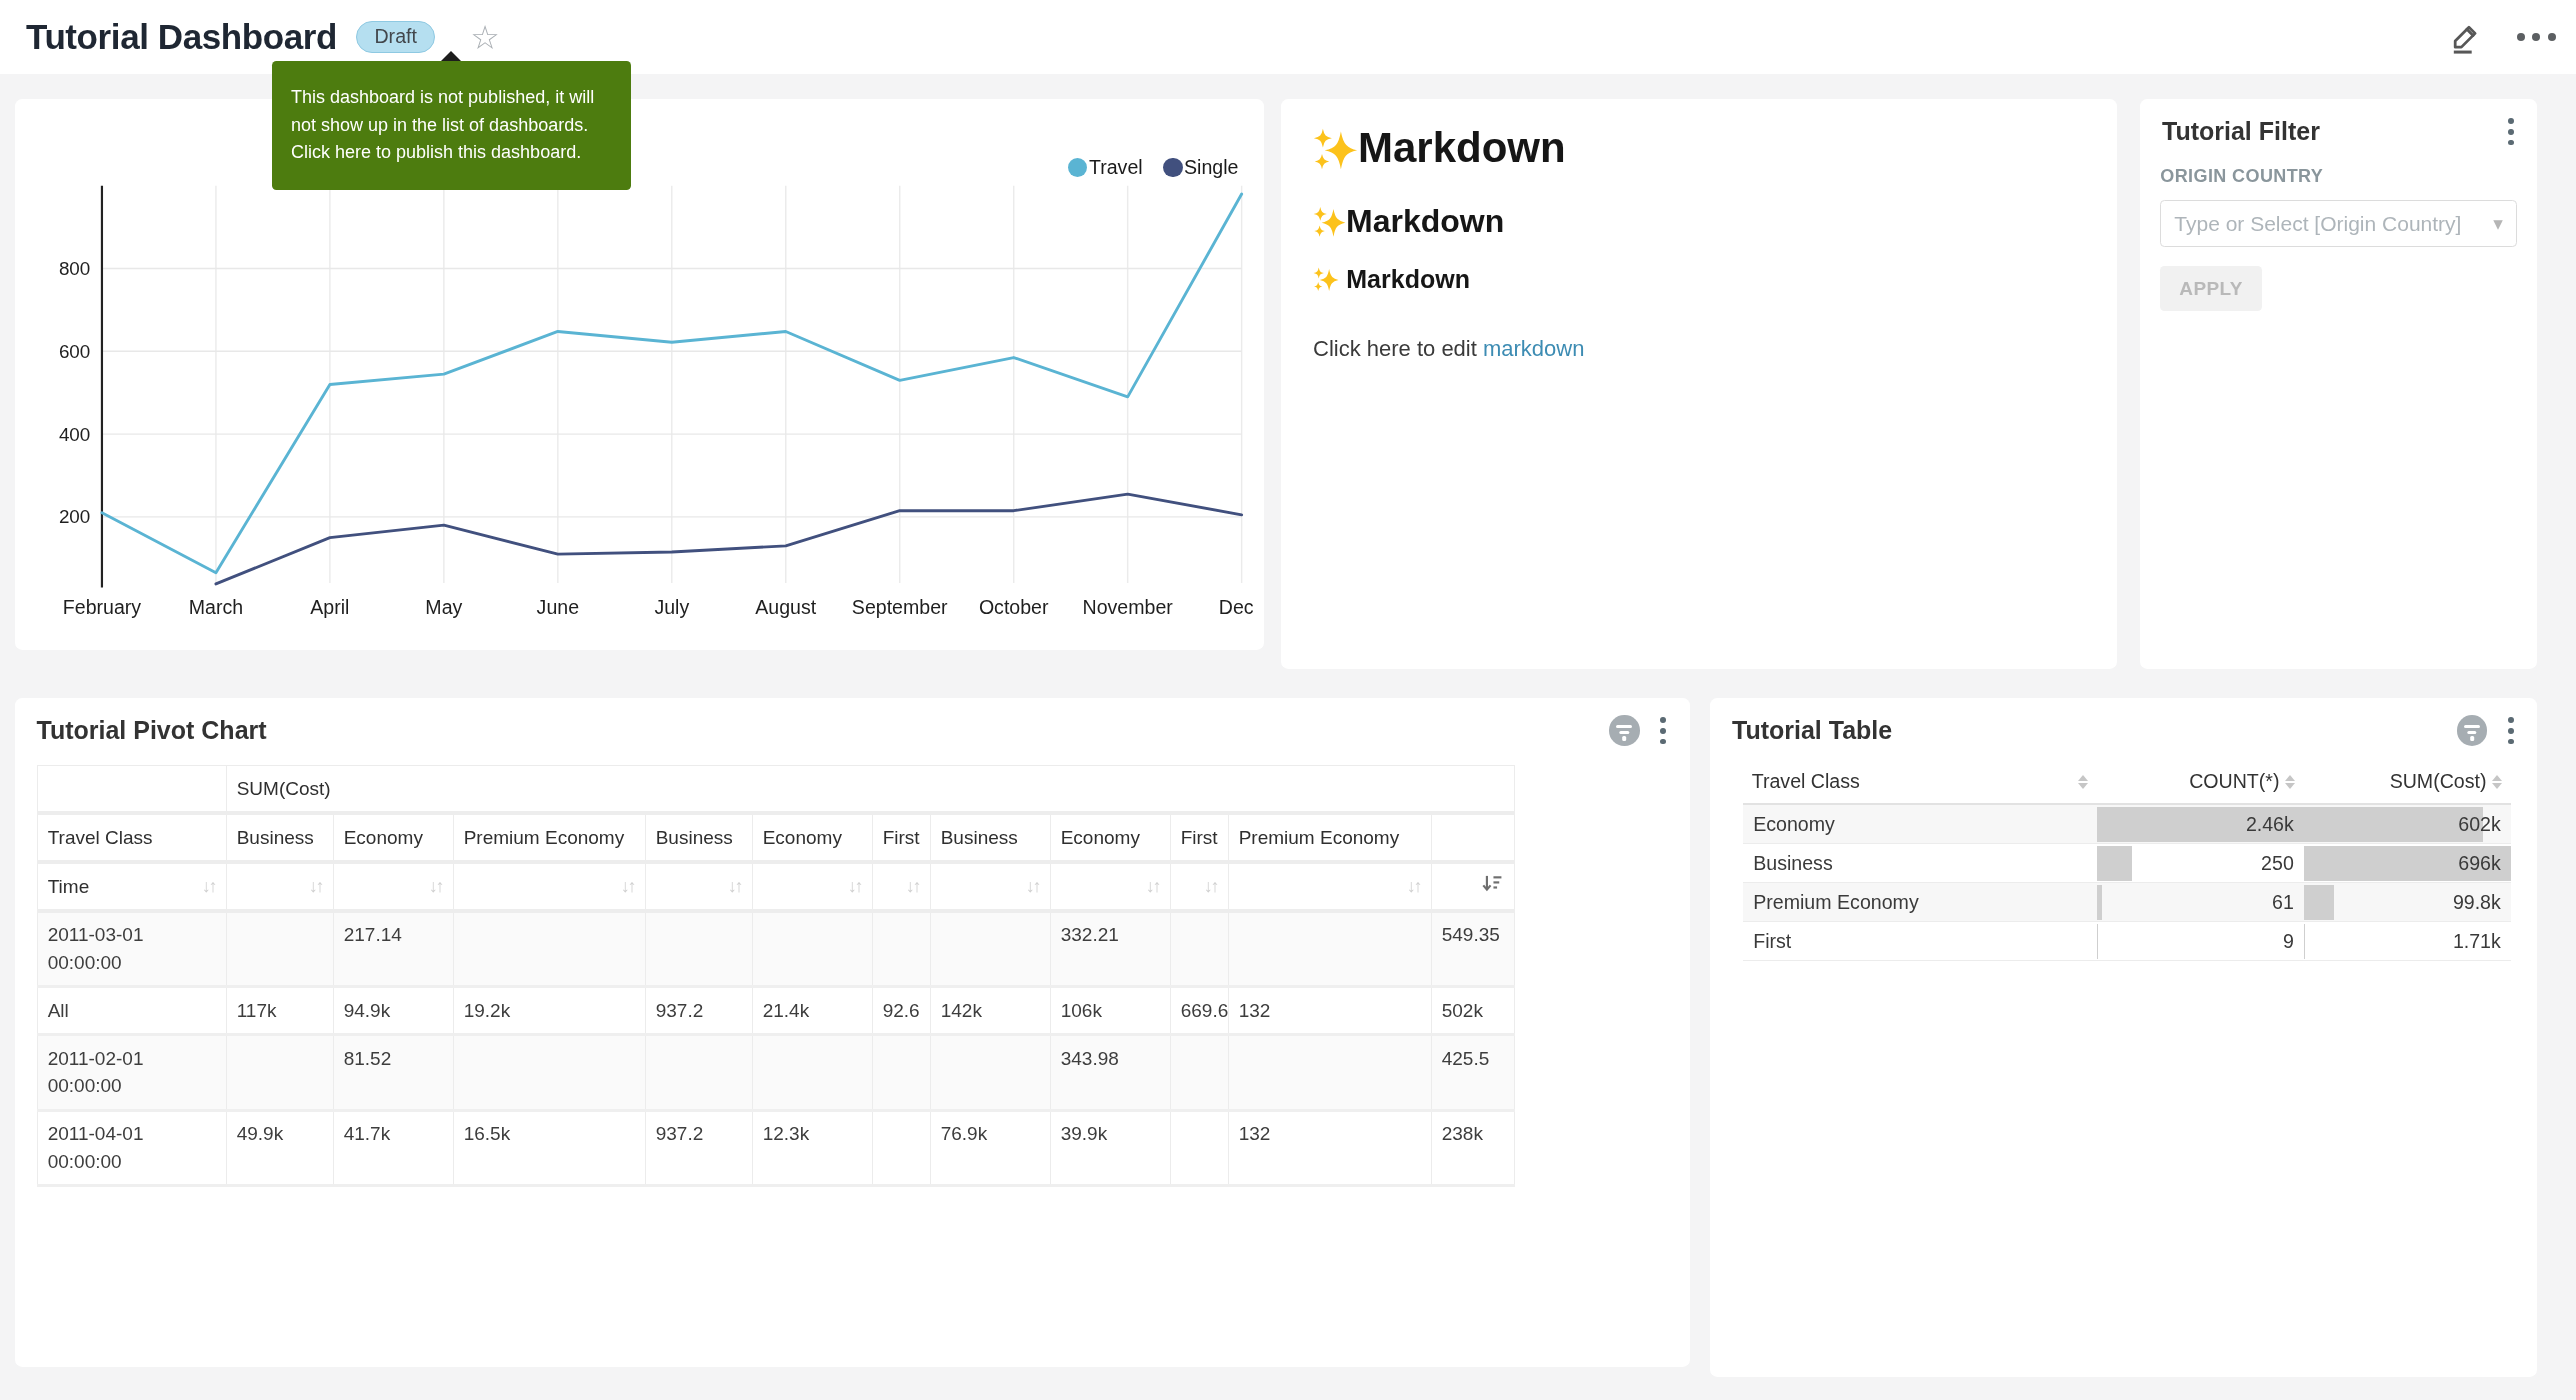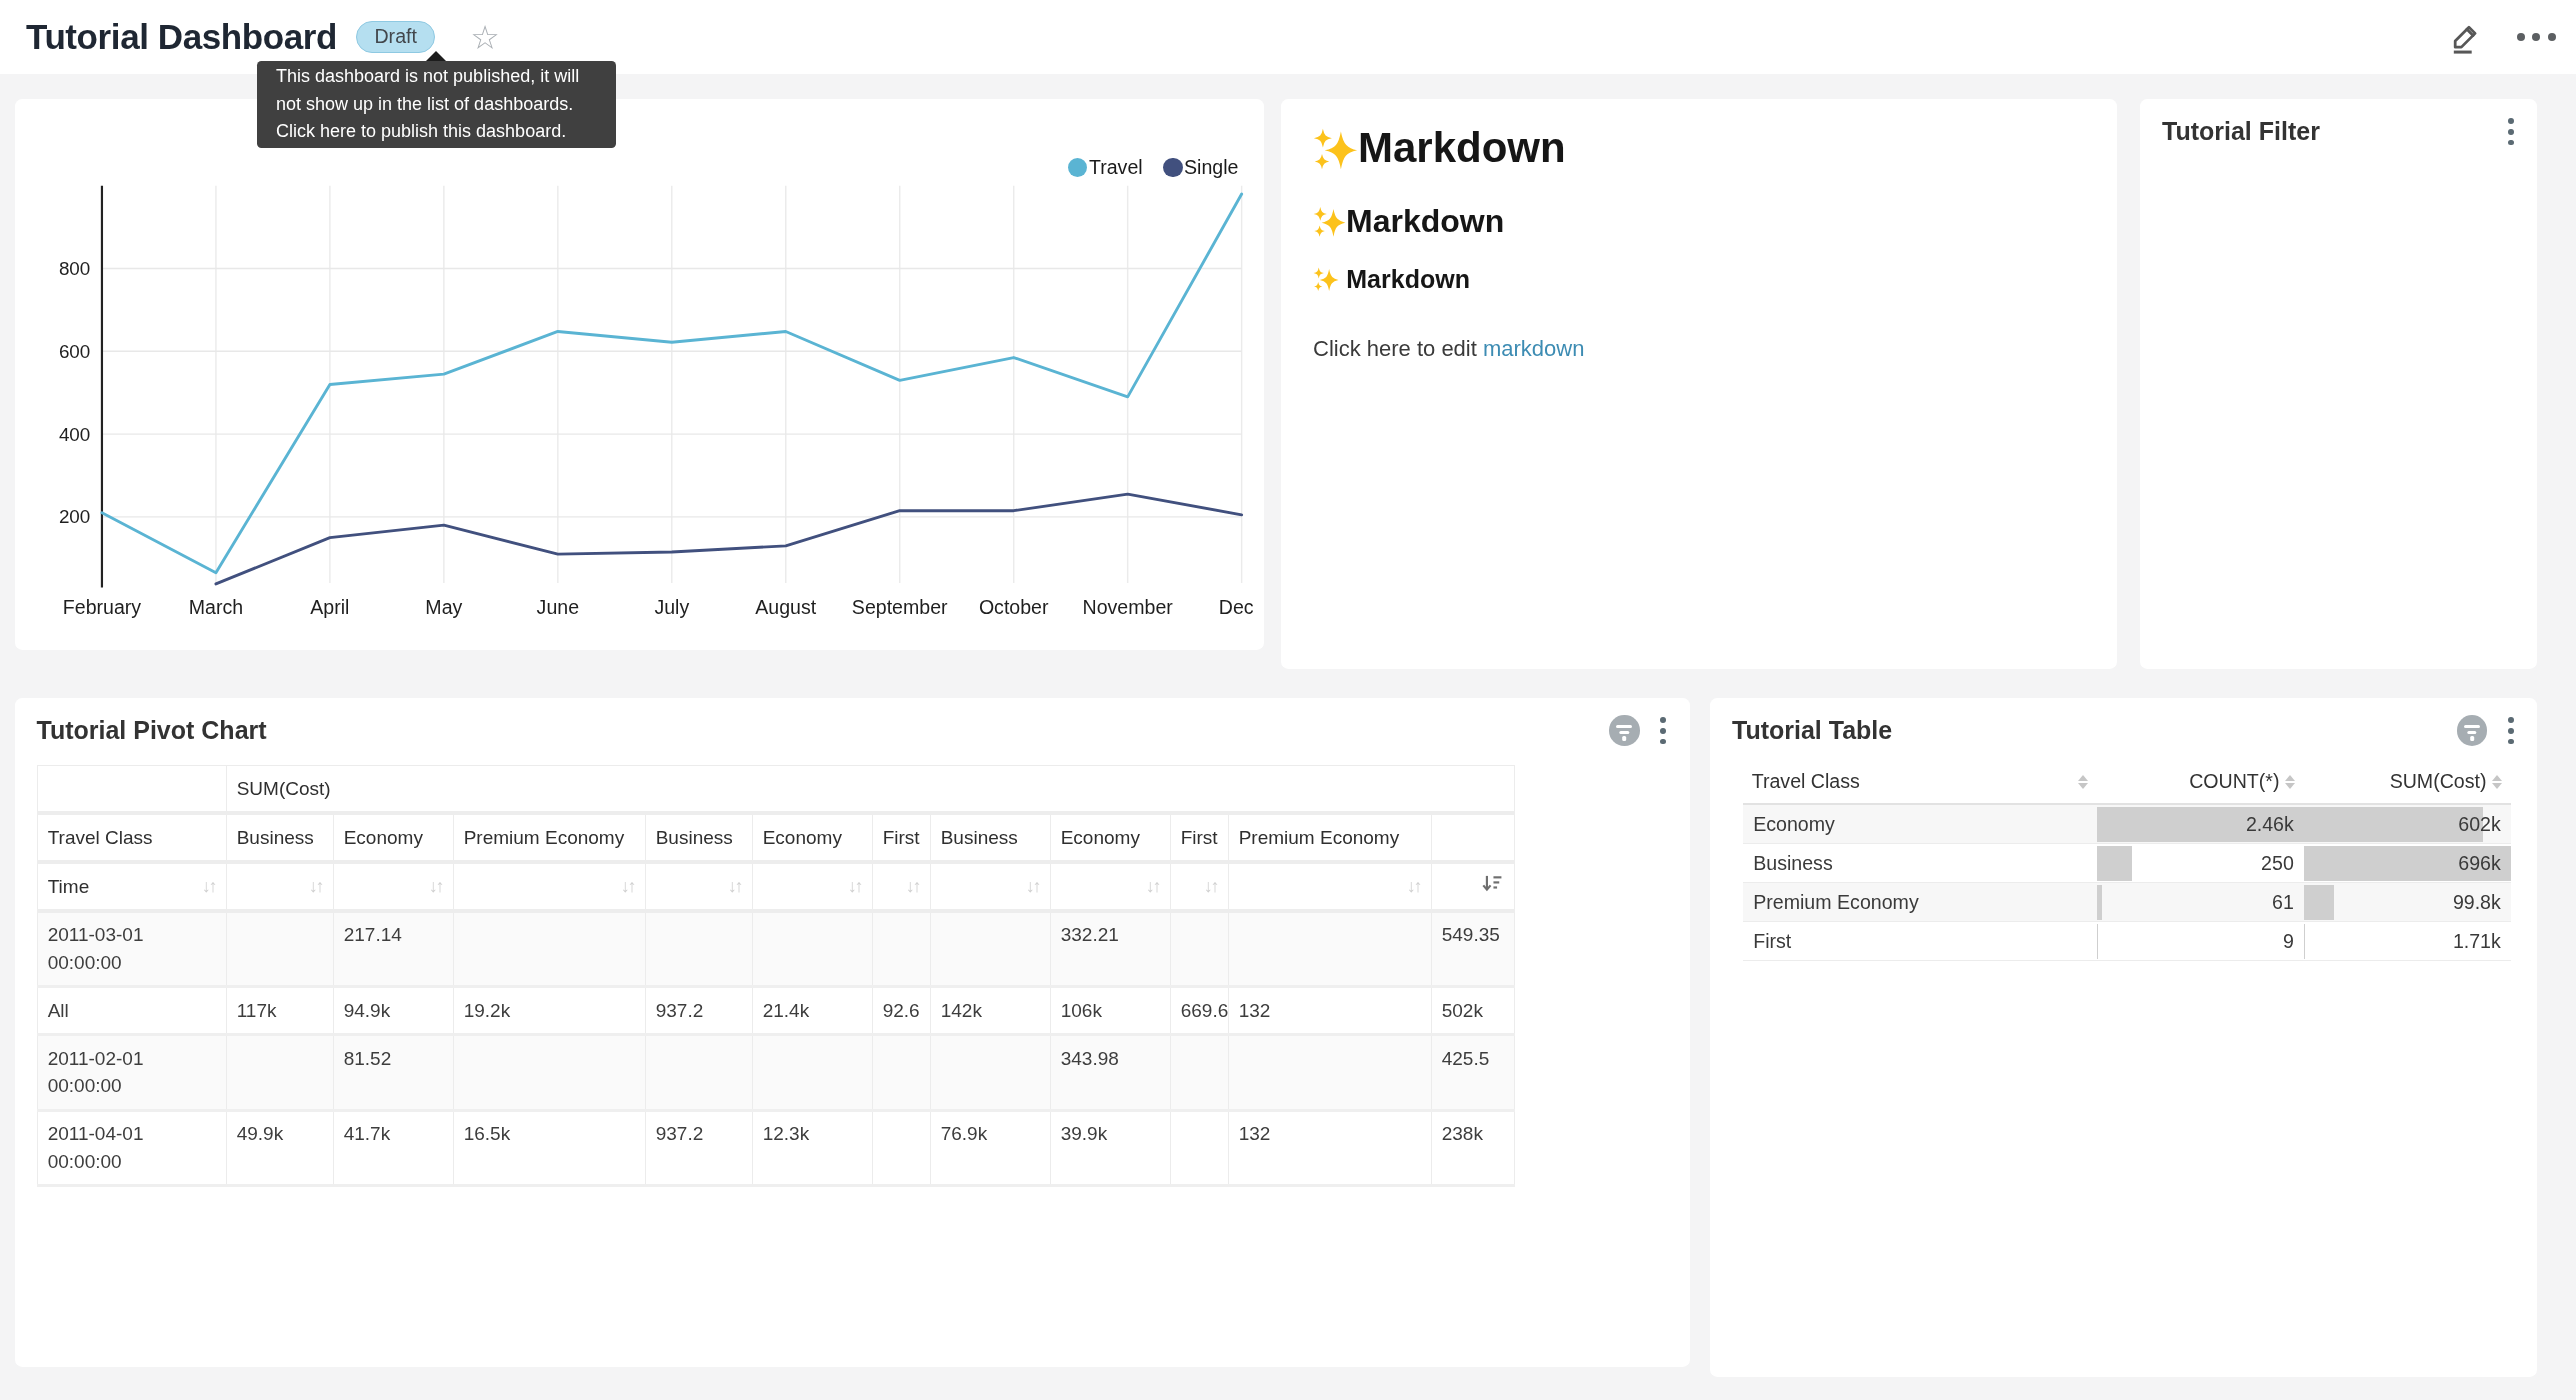--- a/index.html
+++ b/index.html
@@ -12,22 +12,22 @@
   
   .app-header{position:absolute;left:0;top:0;width:100%;height:74px;background:#ffffff;display:flex;align-items:center;}
   .page-title{font-size:35px;font-weight:600;color:#1f2733;margin:0 0 0 26px;letter-spacing:-0.4px;}
   .badge{margin-left:19px;background:#b5dff0;border:1.5px solid #8ec9e2;color:#42474c;font-size:19.6px;
          padding:5.1px 17.4px;border-radius:725px;line-height:1;}
   .star{margin-left:35px;font-size:33px;color:#a9aeb3;line-height:1;cursor:pointer;}
   .header-actions{margin-left:auto;margin-right:20.3px;display:flex;align-items:center;gap:35px;}
   .dots-h{display:flex;gap:7.3px;}
   .dots-h i{width:8px;height:8px;border-radius:50%;background:#5c5f62;display:block;}
   
-  .tooltip{position:absolute;left:257px;top:61px;width:321px;background:#404040;color:#fff;
-           border-radius:4.4px;padding:2px 19px;font-size:18px;line-height:27.6px;z-index:50;}
+  .tooltip{position:absolute;left:272px;top:61px;width:321px;background:#4d7c0f;color:#fff;
+           border-radius:4.4px;padding:23px 19px;font-size:18px;line-height:27.6px;z-index:50;}
   .tooltip:before{content:"";position:absolute;top:-10.2px;left:169px;border-left:10.2px solid transparent;
                   border-right:10.2px solid transparent;border-bottom:10.2px solid #1d1d1d;}
   
   .panel{position:absolute;background:#fff;border-radius:7.3px;}
   .panel-line{left:14.5px;top:99px;width:1249px;height:551px;}
   .panel-markdown{left:1281px;top:99px;width:836px;height:570px;}
   .panel-filter{left:2140px;top:99px;width:397px;height:570px;}
   .panel-pivot{left:14.5px;top:698px;width:1675px;height:669px;}
   .panel-table{left:1710px;top:698px;width:827px;height:679px;}
   .panel-head{position:absolute;left:22px;right:22px;top:17.4px;display:flex;align-items:center;}
@@ -198,20 +198,28 @@
   <div class="panel-head">
     <h2 class="panel-title">Tutorial Filter</h2>
     <div class="head-icons">
       <div class="kebab">
           <i></i>
           <i></i>
           <i></i>
         </div>
     </div>
   </div>
+  <div class="filter-body">
+    <div class="filter-label">ORIGIN COUNTRY</div>
+    <div class="filter-select">
+      <span class="ph">Type or Select [Origin Country]</span>
+      <span class="caret">▾</span>
+    </div>
+    <button class="apply-btn">APPLY</button>
+  </div>
 </section>
 
 <section class="panel panel-pivot">
   <div class="panel-head">
     <h2 class="panel-title">Tutorial Pivot Chart</h2>
     <div class="head-icons">
       <div class="filter-pill">
           <i></i>
           <i></i>
           <i></i>

